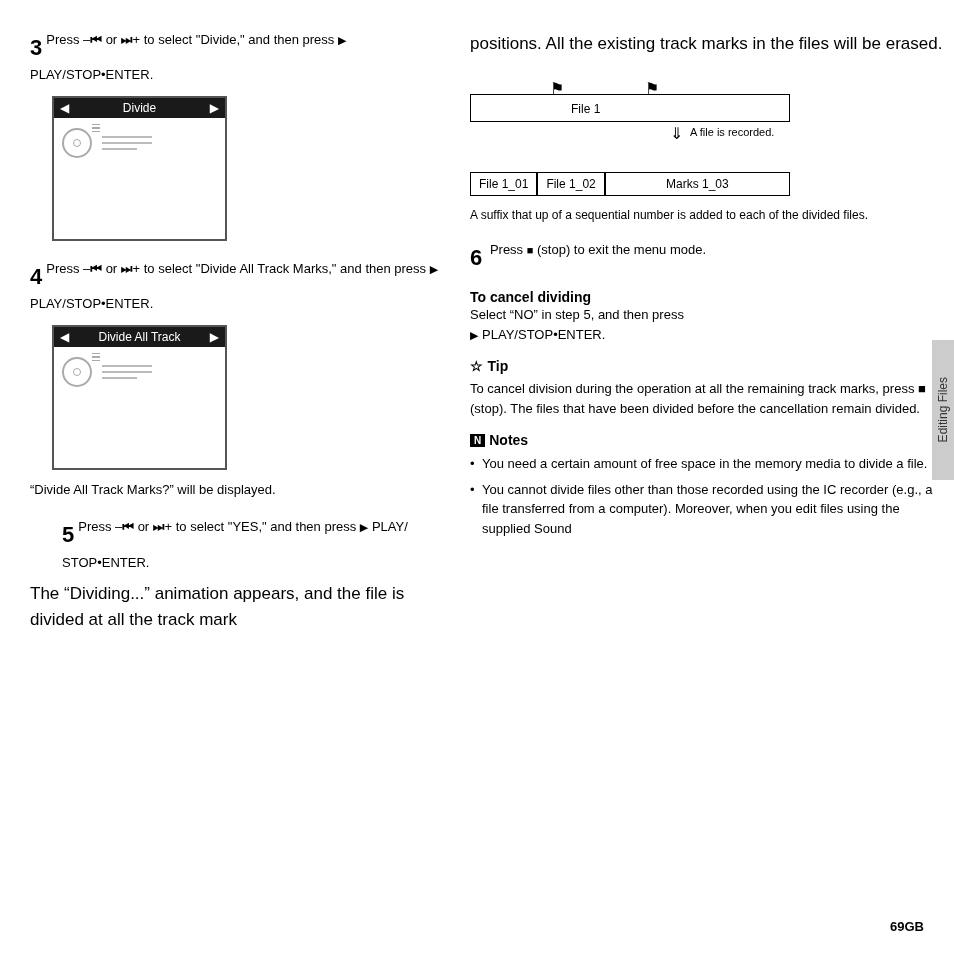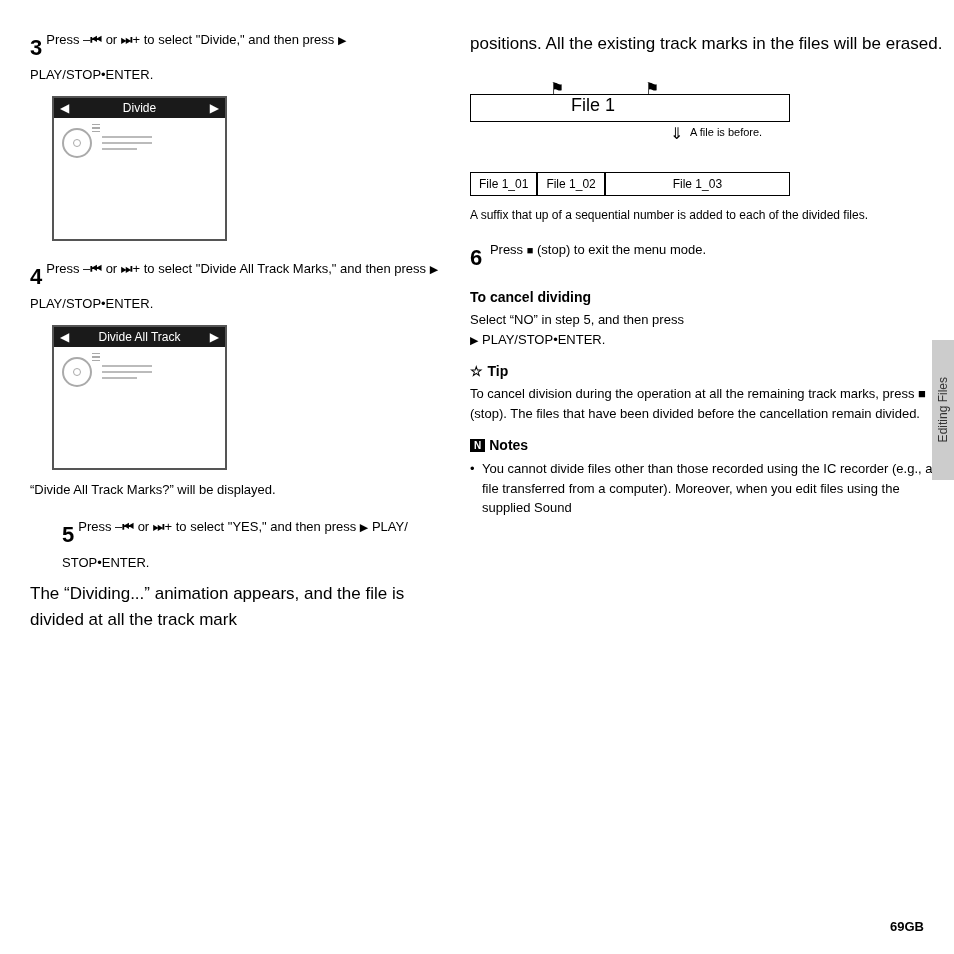--- a/index.html
+++ b/index.html
@@ -58,21 +58,20 @@
       justify-content: space-between;
       padding: 3px 6px;
     }
     
     .cancel-section {
       margin: 14px 0;
     }
     .cancel-title {
       font-weight: bold;
       font-size: 14px;
-      margin-bottom: 5px;
     }
     .cancel-text {
       font-size: 13px;
       line-height: 1.5;
     }
     
     .tip-section {
       margin: 14px 0;
     }
     .tip-title {
@@ -225,21 +224,21 @@
     .diagram-flag-2 {
       position: absolute;
       bottom: 24px;
       left: 175px;
       font-size: 16px;
     }
     .diagram-file1-label {
       position: absolute;
       bottom: 5px;
       left: 100px;
-      font-size: 18px;
+      font-size: 12px;
     }
     .down-arrow {
       position: absolute;
       left: 200px;
       font-size: 16px;
       line-height: 1;
     }
     .a-file-divided {
       position: absolute;
       left: 220px;
@@ -349,26 +348,26 @@
     <div class="diagram-container">
       <div class="diagram-top-row">
         <div class="diagram-flag-1">⚑</div>
         <div class="diagram-flag-2">⚑</div>
         <div class="diagram-file-bar">
           <span class="diagram-file1-label">File 1</span>
         </div>
       </div>
       <div style="position:relative; height:28px; width:320px; margin-top:4px;">
         <div class="down-arrow">⇓</div>
-        <div class="a-file-divided">A file is before.</div>
+        <div class="a-file-divided">A file is recorded.</div>
       </div>
       <div class="diagram-bottom-row">
         <div class="d-cell">File 1_01</div>
         <div class="d-cell">File 1_02</div>
-        <div class="d-cell d-cell-wide">File 1_03</div>
+        <div class="d-cell d-cell-wide">Marks 1_03</div>
       </div>
     </div>
 
     <div style="font-size:12px; line-height:1.5; margin: 8px 0 16px 0;">A suffix that up of a sequential number is added to each of the divided files.</div>
 
     <div style="margin-bottom:2px; line-height:1.6;">
       <span class="step-num">6</span>
       <span>Press <span class="stop-sq"></span> (stop) to exit the menu mode.</span>
     </div>
 
@@ -387,20 +386,21 @@
       </div>
       <div class="tip-text">To cancel division during the operation at all the remaining track marks, press ■ (stop). The files that have been divided before the cancellation remain divided.</div>
     </div>
 
     <div class="notes-section">
       <div class="notes-title">
         <span class="notes-icon">N</span>
         <strong>Notes</strong>
       </div>
       <ul class="notes-list">
+        <li>You need a certain amount of free space in the memory media to divide a file.</li>
         <li>You cannot divide files other than those recorded using the IC recorder (e.g., a file transferred from a computer). Moreover, when you edit files using the supplied Sound</li>
       </ul>
     </div>
 
   </div>
 </div>
 
 <div class="sidebar-tab">
   <span class="sidebar-tab-text">Editing Files</span>
 </div>

